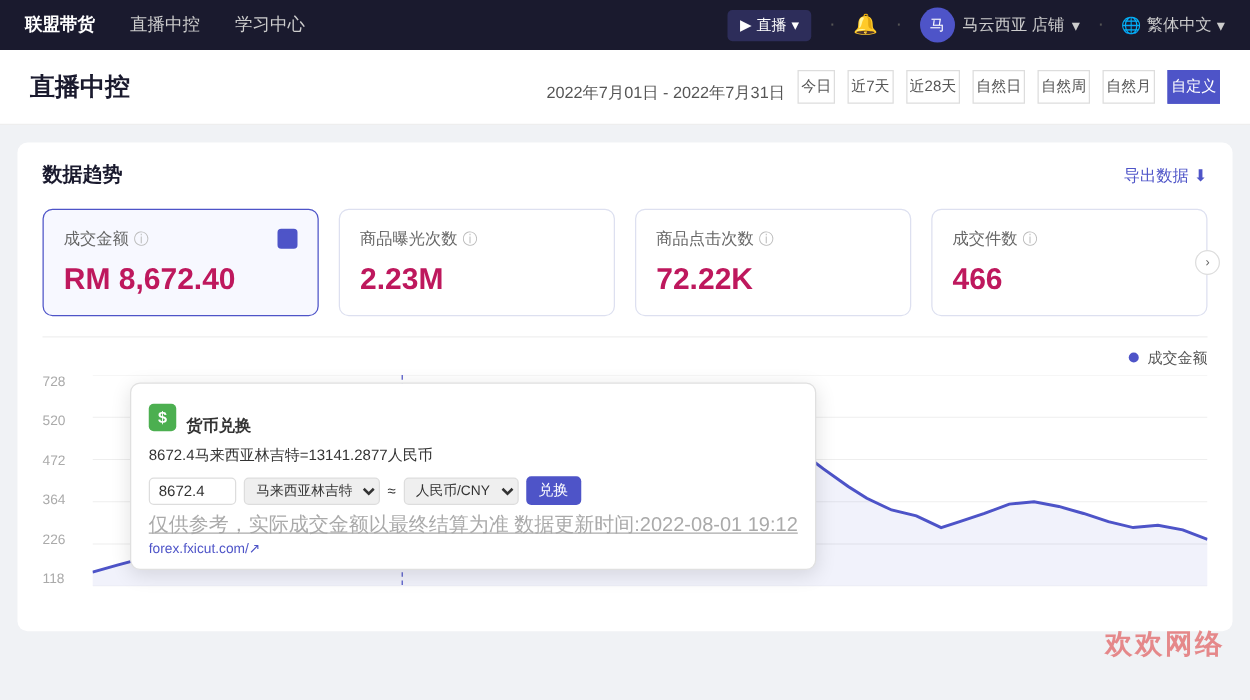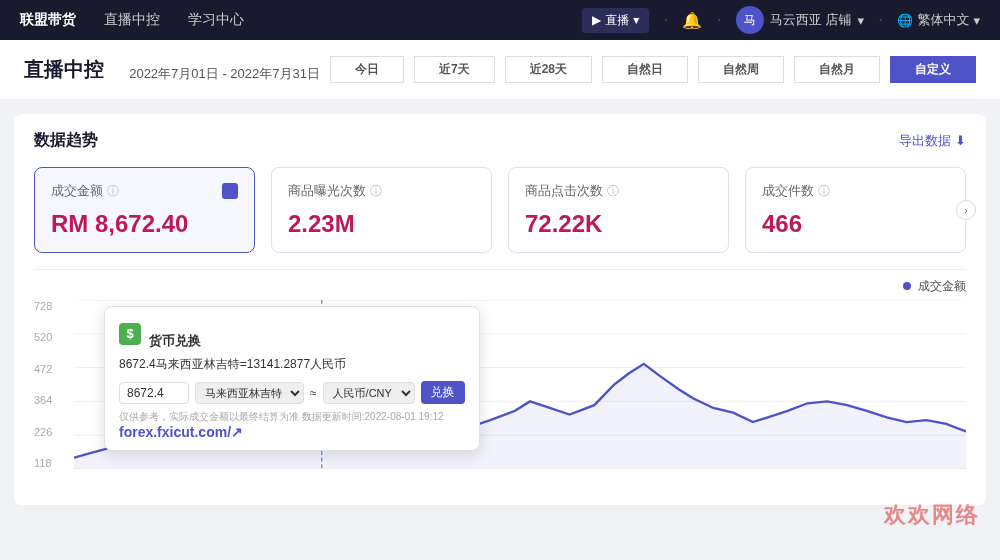--- a/index.html
+++ b/index.html
@@ -102,28 +102,27 @@
     .date-range-area {
       display: flex;
       align-items: flex-end;
       gap: 10px;
     }
     .date-text {
       font-size: 13px;
       color: #555;
     }
     .date-btn {
-      padding: 4px 24px;
+      padding: 4px 2px;
       border-radius: 0;
       font-size: 12px;
       border: 1px solid #ddd;
       background: #fff;
       color: #555;
       cursor: pointer;
-      font-weight: bold;
     }
     .date-btn.active {
       background: #4e54c8;
       color: #fff;
       border-color: #4e54c8;
     }
 
     
     .section {
       background: #fff;
@@ -357,27 +356,27 @@
     .popup-convert-btn {
       background: #4e54c8;
       color: #fff;
       border: none;
       border-radius: 4px;
       padding: 3px 10px;
       font-size: 12px;
       cursor: pointer;
     }
     .popup-footer {
-      font-size: 10px;
+      font-size: 16px;
       color: #aaa;
+      text-decoration: underline;
     }
     .popup-link {
       color: #4e54c8;
-      font-size: 14px;
-      font-weight: bold;
+      font-size: 11px;
     }
 
     
     .watermark {
       position: absolute;
       right: 20px;
       bottom: 30px;
       font-size: 22px;
       font-weight: 700;
       color: rgba(220, 50, 50, 0.55);

